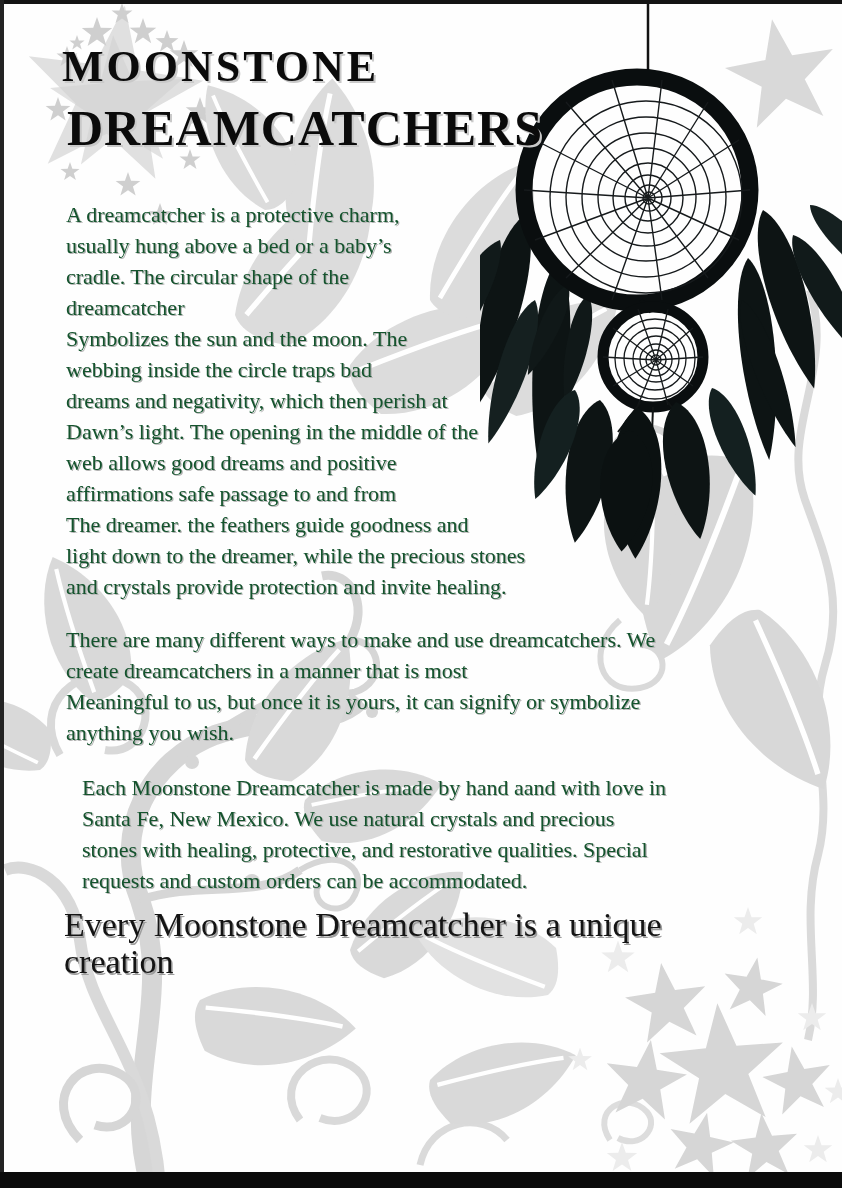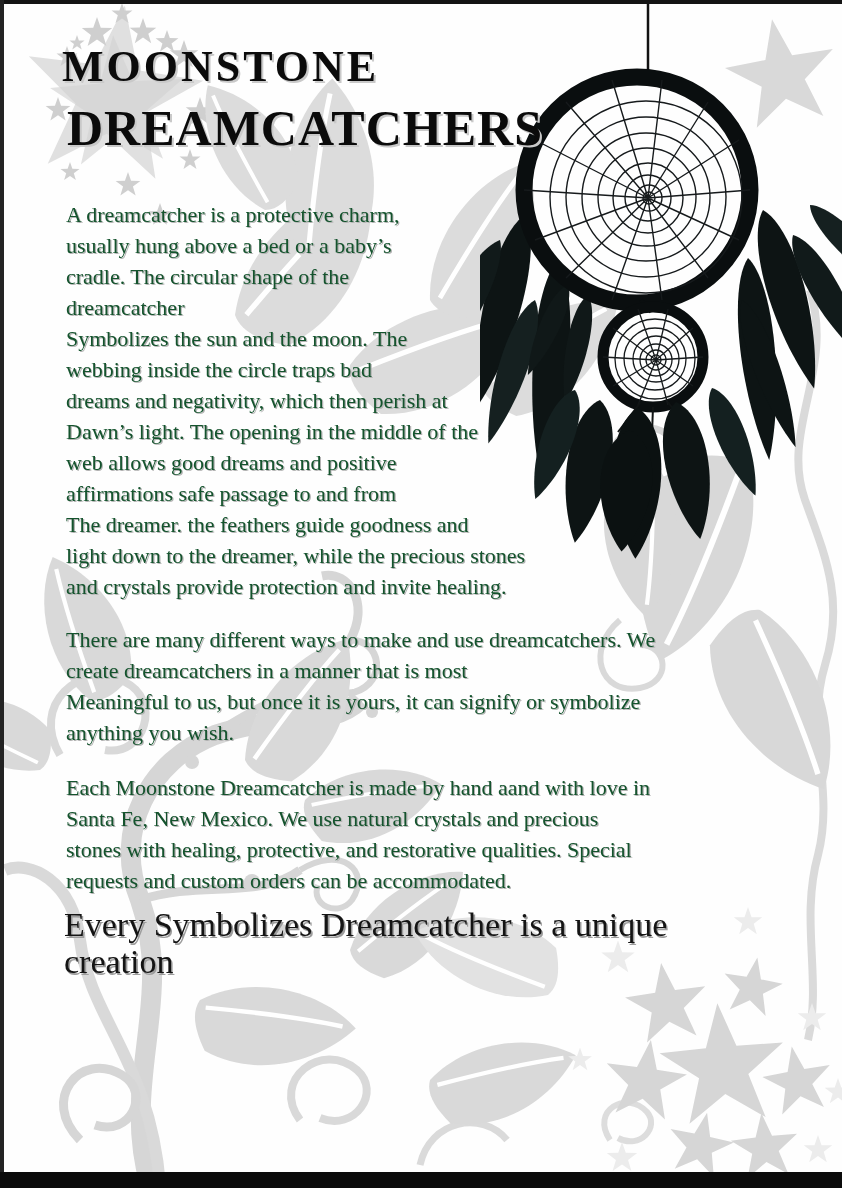--- a/index.html
+++ b/index.html
@@ -16,21 +16,21 @@
   
   .title{position:absolute;left:62px;top:34px;margin:0;color:#0b0b0b;font-weight:bold;
          text-shadow:2px 2px 0 #c9c9c9;}
   .title .t1{display:block;font-size:44px;line-height:66px;letter-spacing:3px;}
   .title .t2{display:block;font-size:50px;line-height:56px;margin-left:5px;letter-spacing:1px;}
   
   .body-text{position:absolute;left:66px;margin:0;white-space:pre-line;font-size:22px;
              line-height:31px;color:#14532d;text-shadow:1.2px 1.2px 0 #b3b3b3;}
   .p1{top:199px;width:570px;}
   .p2{top:624px;width:740px;}
-  .p3{top:772px;width:740px;}
+  .p3{top:772px;width:740px;margin-left:16px;}
   
   .closing{position:absolute;left:64px;top:906px;width:730px;margin:0;font-weight:normal;
            font-size:34px;line-height:37px;color:#141414;white-space:pre-line;
            text-shadow:1.6px 1.6px 0 #9d9d9d;}
 </style>
 </head>
 <body>
 
 <div class="page">
 
@@ -236,20 +236,20 @@
     <p class="body-text p2">There are many different ways to make and use dreamcatchers. We
 create dreamcatchers in a manner that is most
 Meaningful to us, but once it is yours, it can signify or symbolize
 anything you wish.</p>
 
     <p class="body-text p3">Each Moonstone Dreamcatcher is made by hand aand with love in
 Santa Fe, New Mexico. We use natural crystals and precious
 stones with healing, protective, and restorative qualities. Special
 requests and custom orders can be accommodated.</p>
 
-    <h2 class="closing">Every Symbolizes Dreamcatcher is a unique
+    <h2 class="closing">Every Moonstone Dreamcatcher is a unique
 creation</h2>
   </div>
 
   <div class="frame-top"></div>
   <div class="frame-left"></div>
   <div class="frame-bottom"></div>
 </div>
 
 </body></html>

